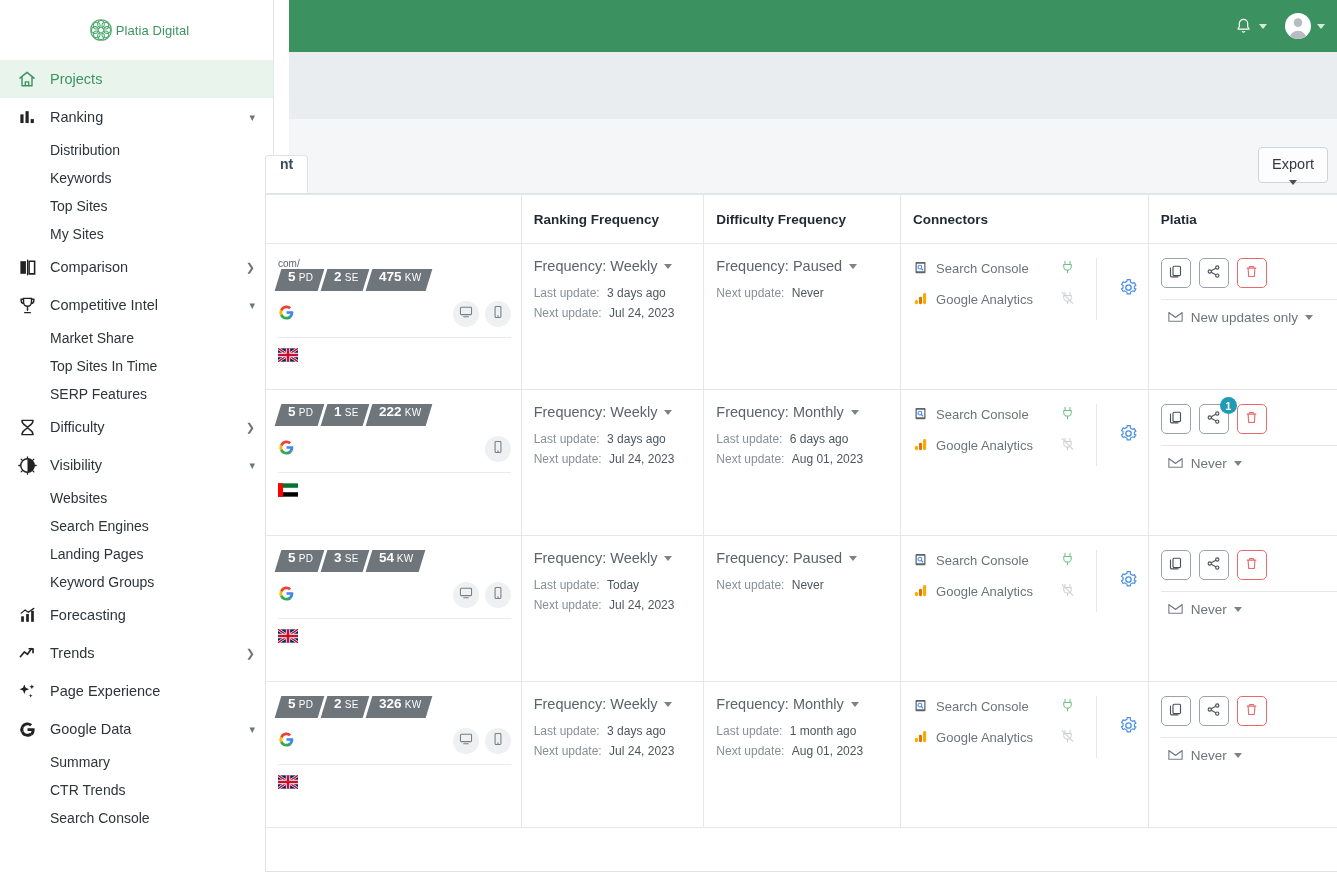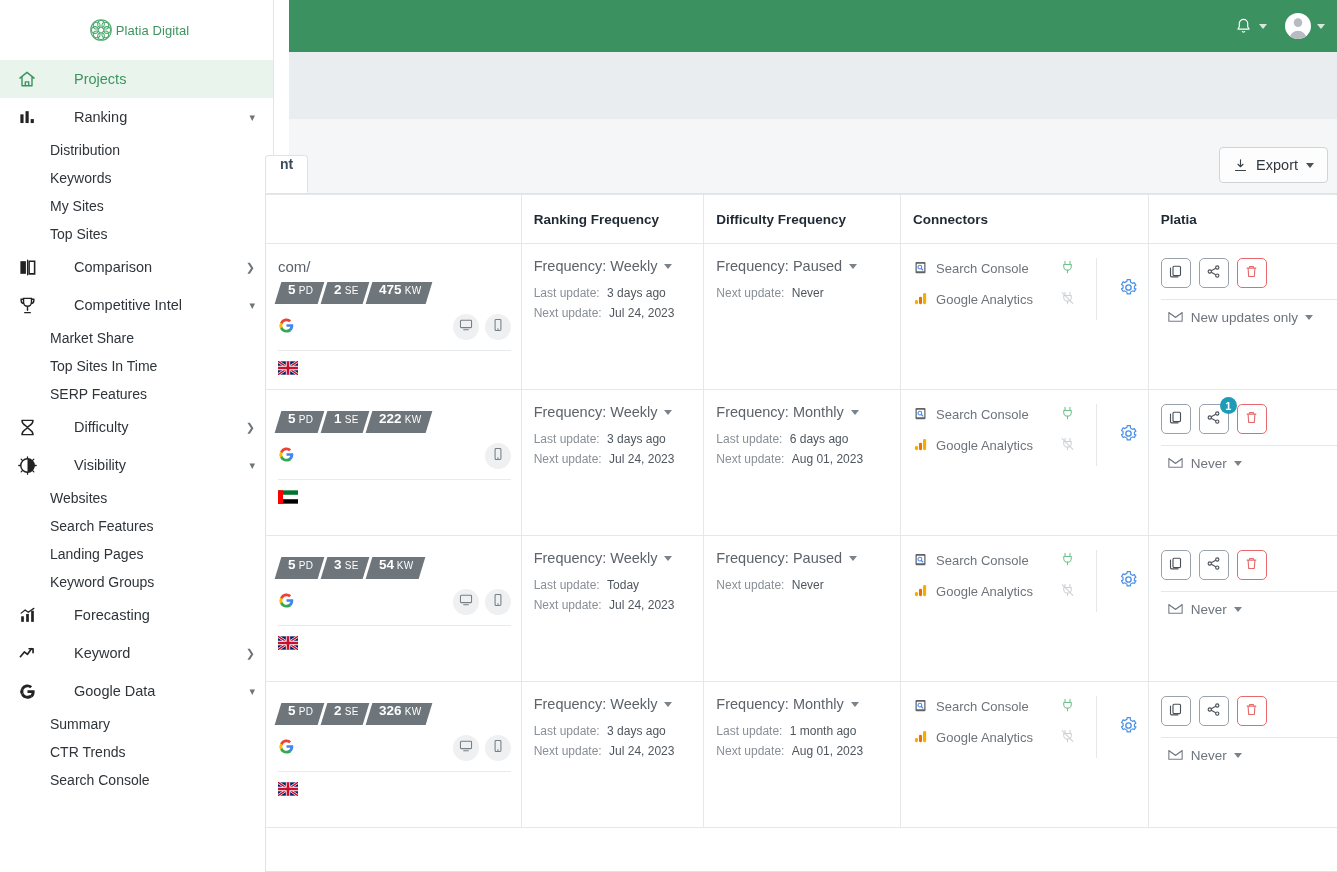--- a/index.html
+++ b/index.html
@@ -26,21 +26,21 @@
     padding-left: 2px;
   }
   #sidebar-logo .logo-mark { width: 30px; height: 30px; display:block; }
   #sidebar-logo .logo-text {
     font-size: 13px; color: #3d9460; letter-spacing: .1px;
     margin-top: 1px; white-space: nowrap;
   }
   .nav-item {
     display: flex; align-items: center;
     height: 38px; padding: 0 18px 0 14px;
-    cursor: pointer; position: relative; gap: 24px;
+    cursor: pointer; position: relative;
   }
   .nav-item.active { background: #e9f4ed; }
   .nav-item .nav-ico {
     width: 26px; height: 22px; flex: 0 0 26px;
     display: flex; align-items: center; justify-content: center;
     margin-right: 10px;
   }
   .nav-item .nav-label {
     font-size: 14.5px; color: #2e3439; flex: 1 1 auto;
     white-space: nowrap;
@@ -111,20 +111,21 @@
   #toolbar-actions {
     position: absolute; right: 9px; top: 28px;
     display: flex; align-items: center; gap: 9px;
   }
   .btn-export {
     display: flex; align-items: center; gap: 8px;
     height: 36px; padding: 0 13px;
     background: #fdfdfd; border: 1px solid #cfd4d8;
     border-radius: 4px; font-size: 14.5px; color: #31393f;
     cursor: pointer;
+    flex-direction: column;
   }
   .btn-primary {
     height: 36px; padding: 0 14px;
     background: #4caf62; border: 1px solid #44a159;
     border-radius: 4px; color: #ffffff; font-size: 14.5px;
     display: flex; align-items: center; cursor: pointer;
   }
   .caret-dark {
     width: 0; height: 0;
     border-left: 4.5px solid transparent;
@@ -156,21 +157,21 @@
   tbody td {
     border-bottom: 1px solid #e4e8ea;
     border-left: 1px solid #e4e8ea;
     vertical-align: top;
     padding: 14px 10px 14px 12px;
     height: 146px;
   }
   tbody td.first { border-left: none; }
 
   
-  .proj-url { font-size: 15px; color: #5a6168; margin-bottom: 7px; }
+  .proj-url { font-size: 10px; color: #5a6168; }
   .badges { display: flex; align-items: center; }
   .badge {
     background: #6e757b; color: #ffffff;
     height: 22px; display: flex; align-items: baseline;
     padding: 0 9px; margin-right: 3px;
     transform: skewX(-17deg);
     font-size: 10px;
   }
   .badge > span { transform: skewX(17deg); display: inline-block; }
   .badge .num { font-size: 13.5px; font-weight: bold; margin-right: 3px; }
@@ -293,24 +294,24 @@
         <span class="nav-label">Ranking</span>
         <span class="nav-caret">▾</span>
       </div>
       <div class="nav-sub">
         <span>Distribution</span>
       </div>
       <div class="nav-sub">
         <span>Keywords</span>
       </div>
       <div class="nav-sub">
+        <span>Top Sites</span>
+      </div>
+      <div class="nav-sub">
         <span>My Sites</span>
-      </div>
-      <div class="nav-sub">
-        <span>Top Sites</span>
       </div>
       <div class="nav-item">
         <span class="nav-ico">
           <svg width="19" height="19" viewBox="0 0 24 24">
             <path d="M3 4h7v16H3z" fill="#222"></path>
             <path d="M14 4h7v16h-7z" fill="none" stroke="#222" stroke-width="2"></path>
             <path d="M12 2v20" stroke="#222" stroke-width="1.4"></path>
           </svg>
         </span>
         <span class="nav-label">Comparison</span>
@@ -351,21 +352,21 @@
             <path d="M12 1v2M12 21v2M1 12h2M21 12h2M4 4l1.5 1.5M18.5 18.5L20 20M20 4l-1.5 1.5M5.5 18.5L4 20" stroke="#222" stroke-width="1.6" stroke-linecap="round"></path>
           </svg>
         </span>
         <span class="nav-label">Visibility</span>
         <span class="nav-caret">▾</span>
       </div>
       <div class="nav-sub">
         <span>Websites</span>
       </div>
       <div class="nav-sub">
-        <span>Search Features</span>
+        <span>Search Engines</span>
       </div>
       <div class="nav-sub">
         <span>Landing Pages</span>
       </div>
       <div class="nav-sub">
         <span>Keyword Groups</span>
       </div>
       <div class="nav-item">
         <span class="nav-ico">
           <svg width="19" height="19" viewBox="0 0 24 24">
@@ -377,22 +378,32 @@
         </span>
         <span class="nav-label">Forecasting</span>
       </div>
       <div class="nav-item">
         <span class="nav-ico">
           <svg width="19" height="19" viewBox="0 0 24 24">
             <path d="M3 16l5-6 4 3 5-7" fill="none" stroke="#222" stroke-width="2.1" stroke-linecap="round" stroke-linejoin="round"></path>
             <path d="M14 6h5v5" fill="none" stroke="#222" stroke-width="2.1" stroke-linecap="round" stroke-linejoin="round"></path>
           </svg>
         </span>
-        <span class="nav-label">Keyword</span>
+        <span class="nav-label">Trends</span>
         <span class="nav-caret">❯</span>
+      </div>
+      <div class="nav-item">
+        <span class="nav-ico">
+          <svg width="19" height="19" viewBox="0 0 24 24">
+            <path d="M8 3l1.7 4.3L14 9l-4.3 1.7L8 15l-1.7-4.3L2 9l4.3-1.7z" fill="#222"></path>
+            <path d="M17.5 3l.9 2.1 2.1.9-2.1.9-.9 2.1-.9-2.1L14.5 6l2.1-.9z" fill="#222"></path>
+            <path d="M16 15l.7 1.6 1.6.7-1.6.7-.7 1.6-.7-1.6-1.6-.7 1.6-.7z" fill="#222"></path>
+          </svg>
+        </span>
+        <span class="nav-label">Page Experience</span>
       </div>
       <div class="nav-item">
         <span class="nav-ico">
           <svg width="19" height="19" viewBox="0 0 24 24">
             <path d="M21 12.2c0-.7-.06-1.2-.18-1.8H12v3.5h5.1c-.1.9-.66 2.2-1.9 3.1l3 2.3c1.8-1.6 2.8-4.1 2.8-7.1z" fill="#222"></path>
             <path d="M12 21c2.4 0 4.5-.8 6-2.2l-3-2.3c-.8.56-1.9.95-3 .95-2.3 0-4.3-1.5-5-3.7l-3.1 2.4A9 9 0 0012 21z" fill="#222"></path>
             <path d="M7 13.7a5.5 5.5 0 010-3.5L3.9 7.8a9 9 0 000 8.4z" fill="#222"></path>
             <path d="M12 6.5c1.6 0 2.7.7 3.4 1.3l2.5-2.4A9 9 0 003.9 7.8L7 10.2C7.7 8 9.7 6.5 12 6.5z" fill="#222"></path>
           </svg>
         </span>

